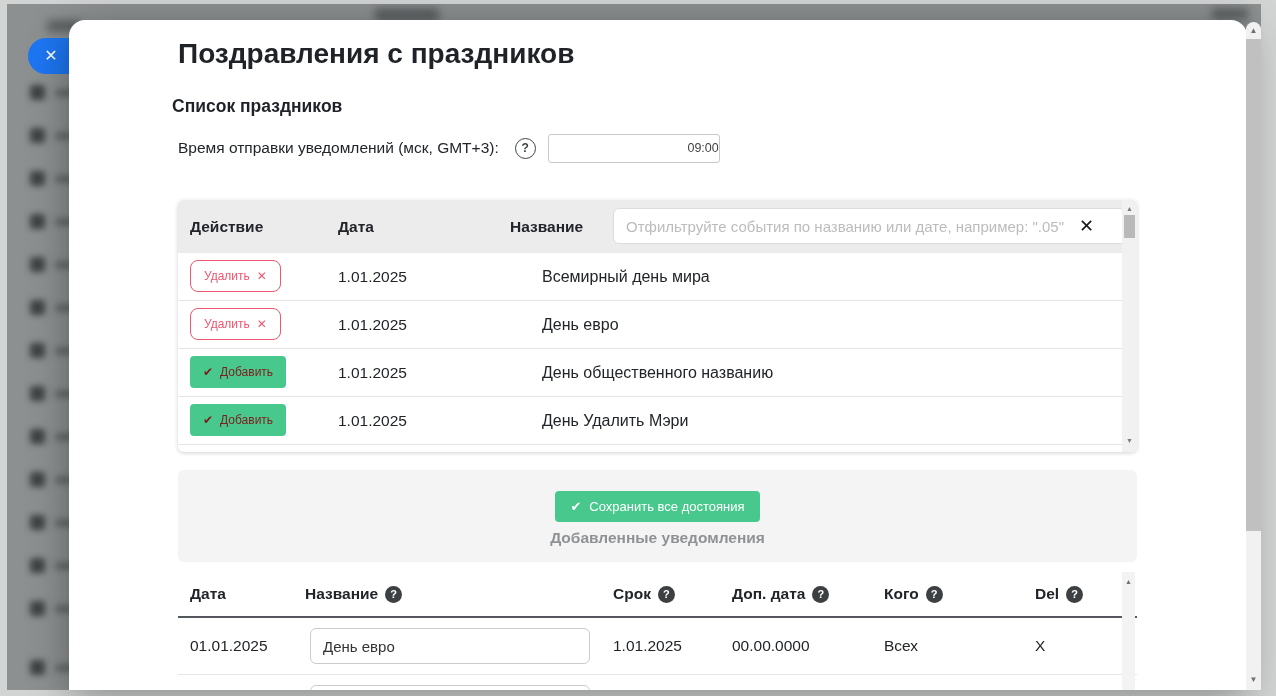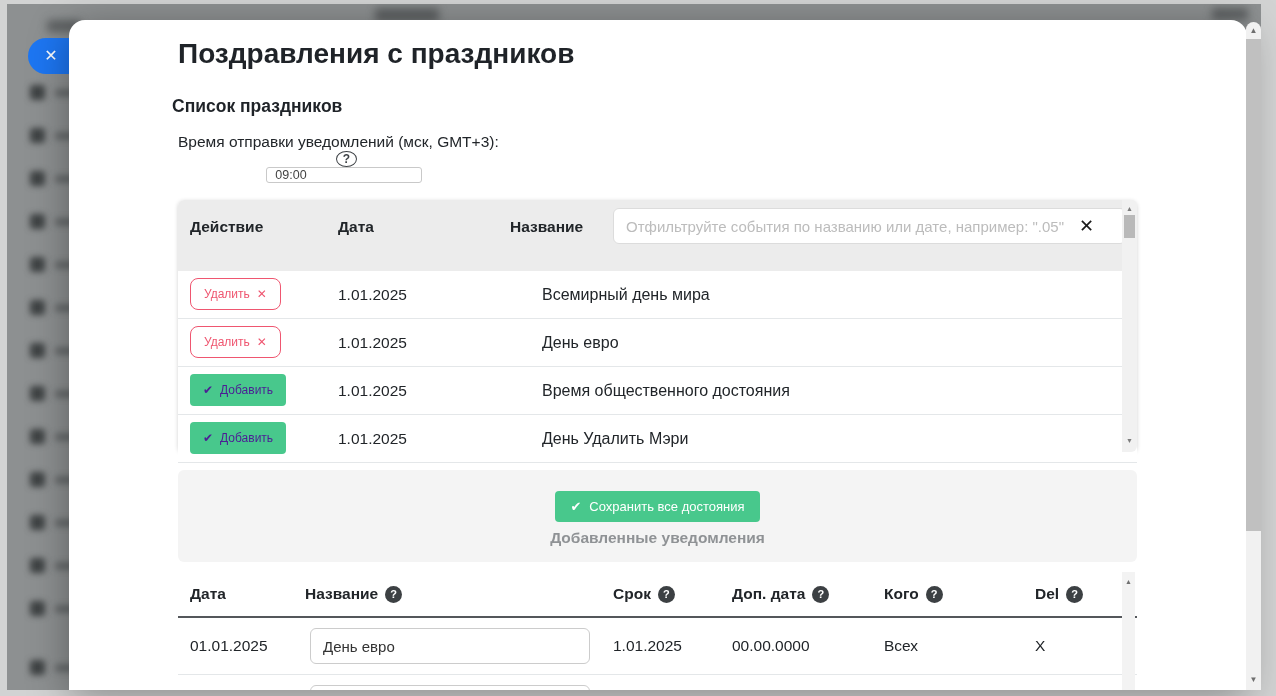--- a/index.html
+++ b/index.html
@@ -11,46 +11,46 @@
   .smudge{position:absolute;background:rgba(55,58,60,.55);filter:blur(4px);border-radius:3px;}
 
   .close-pill{position:absolute;left:28px;top:38px;width:46px;height:36px;border:none;
     background:#1d76f2;border-radius:18px 0 0 18px;color:#fff;font-size:16px;line-height:36px;
     text-align:center;cursor:pointer;padding:0;z-index:2;}
   .modal{position:absolute;left:69px;top:20px;width:1178px;height:670px;background:#fff;
     border-radius:16px 16px 0 0;box-shadow:0 8px 40px rgba(0,0,0,.35);z-index:3;overflow:hidden;}
 
   .modal-title{position:absolute;left:109px;top:18px;margin:0;font-size:28px;font-weight:700;color:#1f2328;}
   .section-title{position:absolute;left:103px;top:76px;margin:0;font-size:17.5px;font-weight:700;color:#1f2328;}
-  .time-row{position:absolute;left:109px;top:113px;height:30px;display:flex;align-items:center;flex-direction:column;}
+  .time-row{position:absolute;left:109px;top:113px;height:30px;display:flex;align-items:center;}
   .time-label{font-size:15.5px;color:#212529;}
   .help-circle{width:19px;height:19px;margin-left:16px;border:1.6px solid #3f4347;border-radius:50%;
     color:#3f4347;font-size:12px;font-weight:700;display:inline-flex;align-items:center;justify-content:center;cursor:pointer;}
   .time-input{margin-left:12px;width:146px;height:27px;border:1px solid #c9c9c9;border-radius:3px;
-    font-size:12.5px;color:#444;padding:0 0 0 8px;outline:none;font-family:inherit;}
+    font-size:12.5px;color:#444;padding:0 0 0 24px;outline:none;font-family:inherit;text-align:right;}
 
   
   .table1{position:absolute;left:109px;top:180px;width:959px;height:252px;background:#fff;border-radius:6px;
     box-shadow:0 1px 4px rgba(0,0,0,.18);}
-  .t1-header{position:relative;height:71px;background:#ececec;border-radius:6px 6px 0 0;}
+  .t1-header{position:relative;height:53px;background:#ececec;border-radius:6px 6px 0 0;}
   .t1-header .th{position:absolute;top:0;line-height:53px;font-size:15.5px;font-weight:700;color:#212529;}
   .th-action{left:12px;} .th-date{left:160px;} .th-name{left:332px;}
   .filter-input{position:absolute;left:435px;top:8px;width:473px;height:34px;border:1px solid #dcdcdc;
     border-radius:6px;padding:0 26px 0 12px;font-size:15px;color:#333;outline:none;font-family:inherit;}
   .filter-input::placeholder{color:#bcbcbc;}
   .filter-clear{position:absolute;left:901px;top:15px;font-size:18px;font-weight:700;color:#1a1a1a;cursor:pointer;}
   .t1-body{position:relative;}
   .h-row{position:relative;height:47px;border-bottom:1px solid #e4e7e9;background:#fff;}
   .c-action{position:absolute;left:12px;top:7px;}
   .c-date{position:absolute;left:160px;line-height:47px;font-size:15.5px;color:#212529;}
   .c-name{position:absolute;left:332px;line-height:47px;font-size:16px;color:#212529;margin-left:32px;}
   .btn-delete{background:#fff;border:1px solid #ef5670;color:#ef5670;border-radius:8px;
     font-size:12px;padding:8px 13px;cursor:pointer;font-family:inherit;}
   .btn-delete .x{font-weight:700;margin-left:7px;}
-  .btn-add{background:#48c88c;border:none;color:#4c1d95;border-radius:4px;
+  .btn-add{background:#48c88c;border:none;color:#7f1d1d;border-radius:4px;
     font-size:12px;padding:9px 13px;cursor:pointer;font-family:inherit;}
   .btn-add .chk{margin-right:7px;}
   .inner-sb{position:absolute;right:0;top:0;width:15px;height:252px;background:#f1f1f1;border-radius:0 6px 6px 0;}
   .inner-sb .a{position:absolute;left:0;width:15px;text-align:center;font-size:7px;color:#7d7d7d;cursor:pointer;}
   .inner-sb .a.up{top:5px;} .inner-sb .a.dn{bottom:8px;}
   .inner-sb .thumb{position:absolute;left:2px;top:15px;width:11px;height:23px;background:#b9b9b9;cursor:pointer;}
 
   
   .save-band{position:absolute;left:109px;top:450px;width:959px;height:92px;background:#f4f4f4;border-radius:6px;text-align:center;}
   .btn-save{margin-top:21px;background:#48c88c;border:none;color:#fff;border-radius:4px;
@@ -149,21 +149,21 @@
             <div class="c-name">Всемирный день мира</div>
           </div>
           <div class="h-row">
             <div class="c-action"><button class="btn-delete"><span>Удалить</span><span class="x">✕</span></button></div>
             <div class="c-date">1.01.2025</div>
             <div class="c-name">День евро</div>
           </div>
           <div class="h-row">
             <div class="c-action"><button class="btn-add"><span class="chk">✔</span><span>Добавить</span></button></div>
             <div class="c-date">1.01.2025</div>
-            <div class="c-name">Время общественного достояния</div>
+            <div class="c-name">День общественного названию</div>
           </div>
           <div class="h-row">
             <div class="c-action"><button class="btn-add"><span class="chk">✔</span><span>Добавить</span></button></div>
             <div class="c-date">1.01.2025</div>
             <div class="c-name">День Удалить Мэри</div>
           </div>
         </div>
       <div class="inner-sb">
         <span class="a up">▲</span>
         <div class="thumb"></div>

